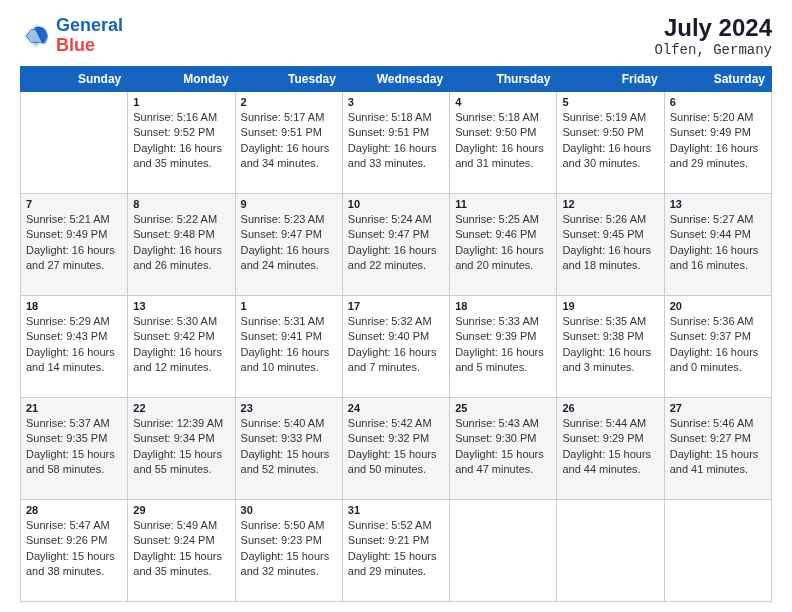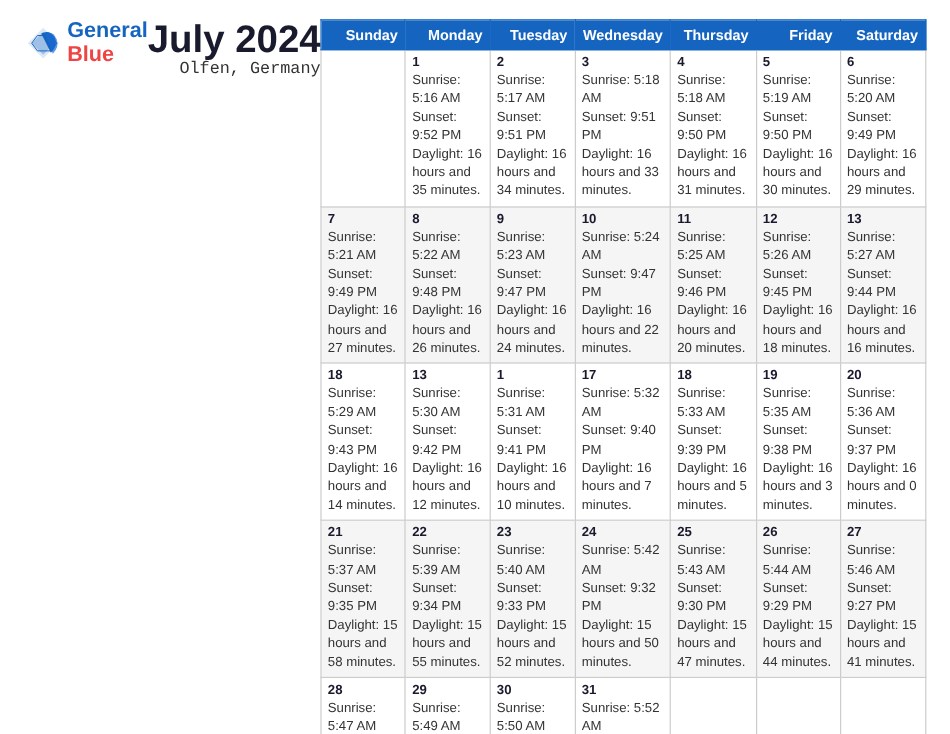--- a/index.html
+++ b/index.html
@@ -8,21 +8,21 @@
       background: #fff;
       width: 792px;
       height: 612px;
       overflow: hidden;
     }
     .page {
       width: 792px;
       height: 612px;
       padding: 16px 20px 10px 20px;
       display: flex;
-      flex-direction: row;
+      flex-direction: column;
     }
     .header {
       display: flex;
       justify-content: space-between;
       align-items: flex-start;
       margin-bottom: 8px;
     }
     .logo {
       display: flex;
       align-items: center;
@@ -38,21 +38,21 @@
       color: #1565c0;
     }
     .logo-icon {
       width: 32px;
       height: 32px;
     }
     .title-section {
       text-align: right;
     }
     .month-title {
-      font-size: 32px;
+      font-size: 24px;
       font-weight: bold;
       color: #1a1a2e;
       line-height: 1;
     }
     .location {
       font-size: 14px;
       color: #333;
       margin-top: 2px;
       font-family: Liberation Mono, monospace;
     }
@@ -266,21 +266,21 @@
         </tr>
         <tr class="row-alt">
           <td>
             <span class="day-num">21</span>
             <div class="day-info" style="white-space: pre-line;">Sunrise: 5:37 AM
 Sunset: 9:35 PM
 Daylight: 15 hours and 58 minutes.</div>
           </td>
           <td>
             <span class="day-num">22</span>
-            <div class="day-info" style="white-space: pre-line;">Sunrise: 5:39 AM
+            <div class="day-info" style="white-space: pre-line;">Sunrise: 12:39 AM
 Sunset: 9:34 PM
 Daylight: 15 hours and 55 minutes.</div>
           </td>
           <td>
             <span class="day-num">23</span>
             <div class="day-info" style="white-space: pre-line;">Sunrise: 5:40 AM
 Sunset: 9:33 PM
 Daylight: 15 hours and 52 minutes.</div>
           </td>
           <td>

